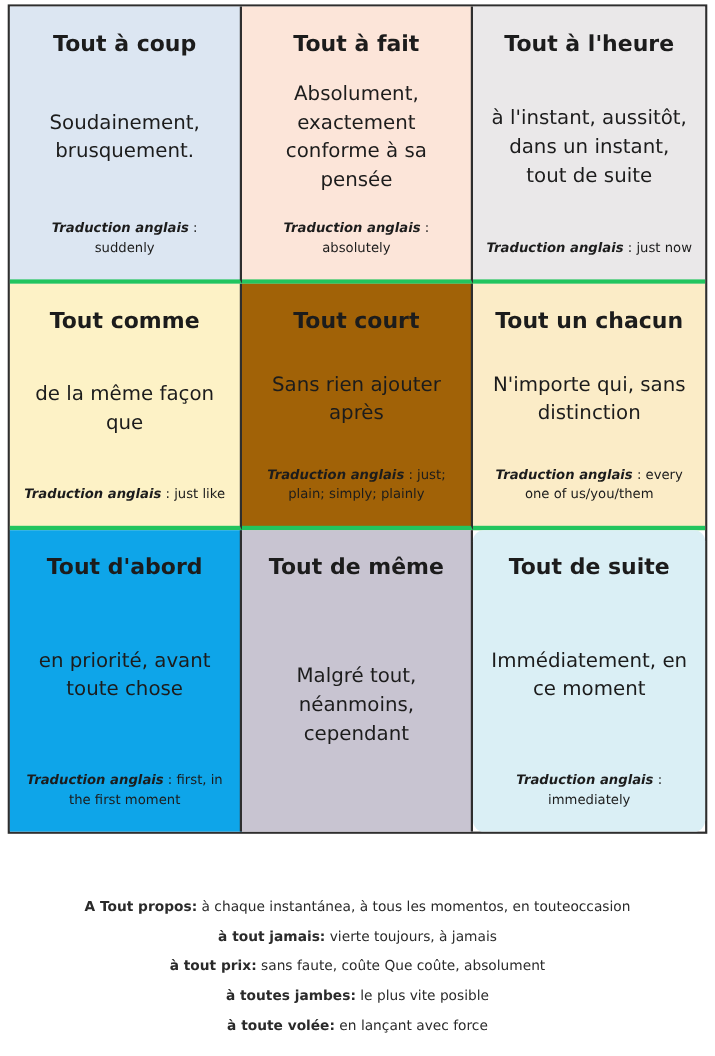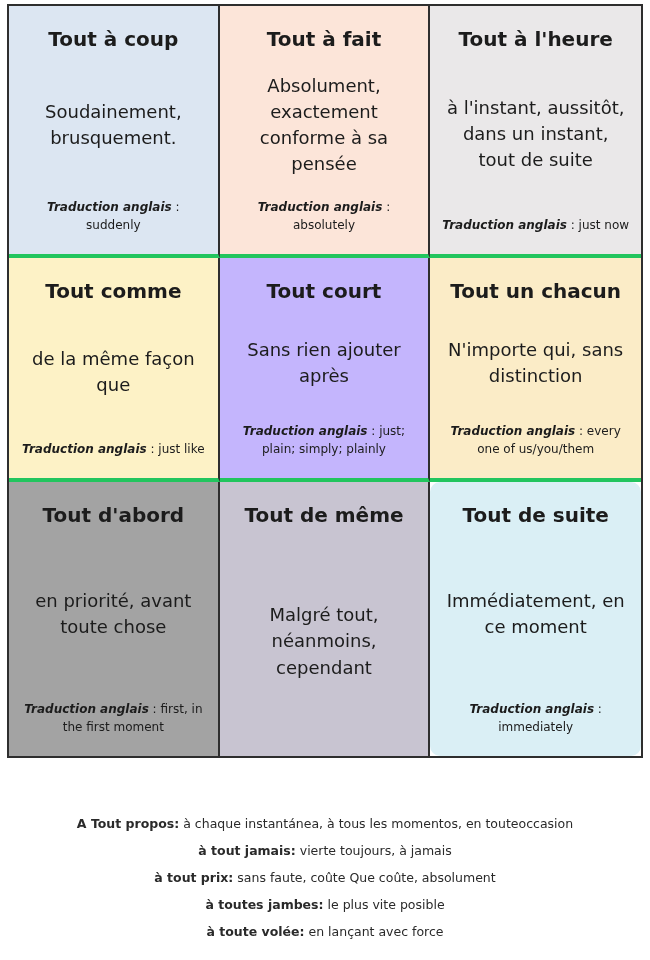--- a/index.html
+++ b/index.html
@@ -85,33 +85,33 @@
     <div class="cell-def">à l'instant, aussitôt, dans un instant, tout de suite</div>
     <div class="cell-trans"><span class="t-label">Traduction anglais</span><span> : </span><span>just now</span></div>
   </div>
 
   <div class="cell" style="background: rgb(253, 242, 198);">
     <div class="cell-title">Tout comme</div>
     <div class="cell-def">de la même façon que</div>
     <div class="cell-trans"><span class="t-label">Traduction anglais</span><span> : </span><span>just like</span></div>
   </div>
 
-  <div class="cell" style="background: #c4b5fd;">
+  <div class="cell" style="background: #a16207;">
     <div class="cell-title">Tout court</div>
     <div class="cell-def">Sans rien ajouter après</div>
     <div class="cell-trans"><span class="t-label">Traduction anglais</span><span> : </span><span>just; plain; simply; plainly</span></div>
   </div>
 
   <div class="cell" style="background: rgb(251, 236, 199);">
     <div class="cell-title">Tout un chacun</div>
     <div class="cell-def">N'importe qui, sans distinction</div>
     <div class="cell-trans"><span class="t-label">Traduction anglais</span><span> : </span><span>every one of us/you/them</span></div>
   </div>
 
-  <div class="cell" style="background: #a3a3a3;">
+  <div class="cell" style="background: #0ea5e9;">
     <div class="cell-title">Tout d'abord</div>
     <div class="cell-def">en priorité, avant toute chose</div>
     <div class="cell-trans"><span class="t-label">Traduction anglais</span><span> : </span><span>first, in the first moment</span></div>
   </div>
 
   <div class="cell" style="background: rgb(200, 196, 209);">
     <div class="cell-title">Tout de même</div>
     <div class="cell-def">Malgré tout, néanmoins, cependant</div>
   </div>
 

